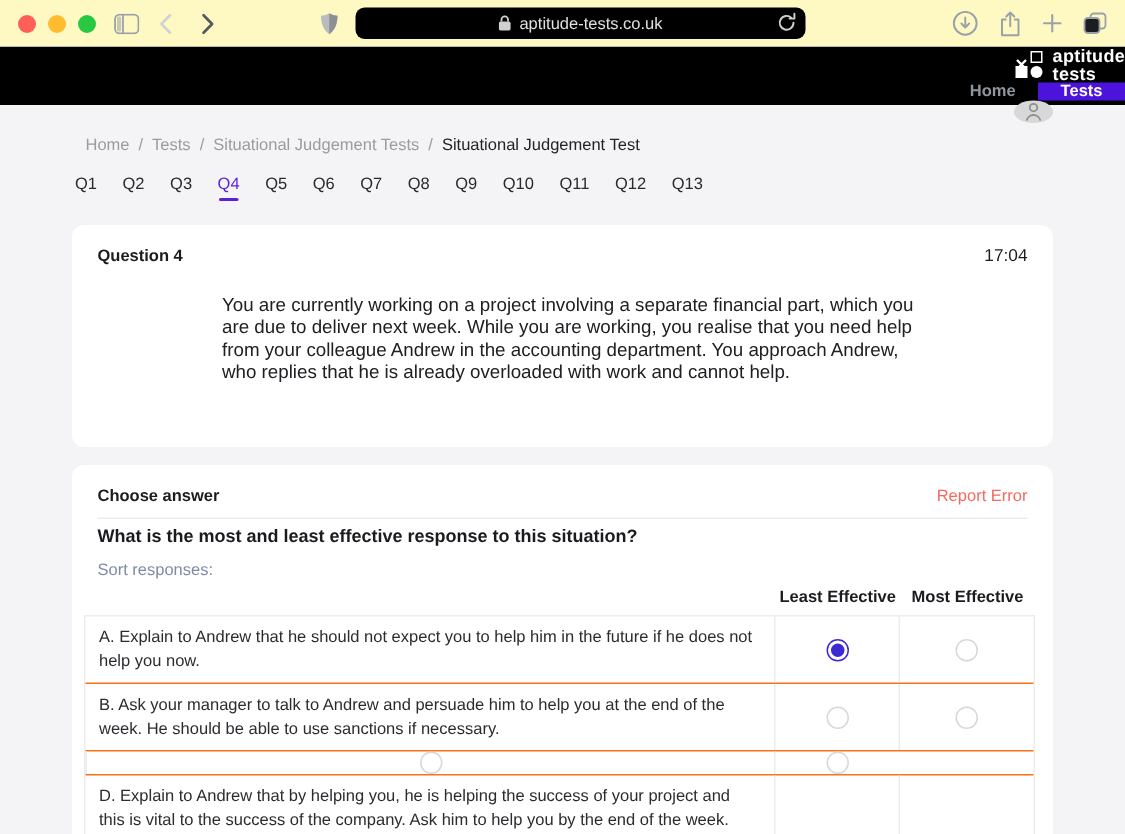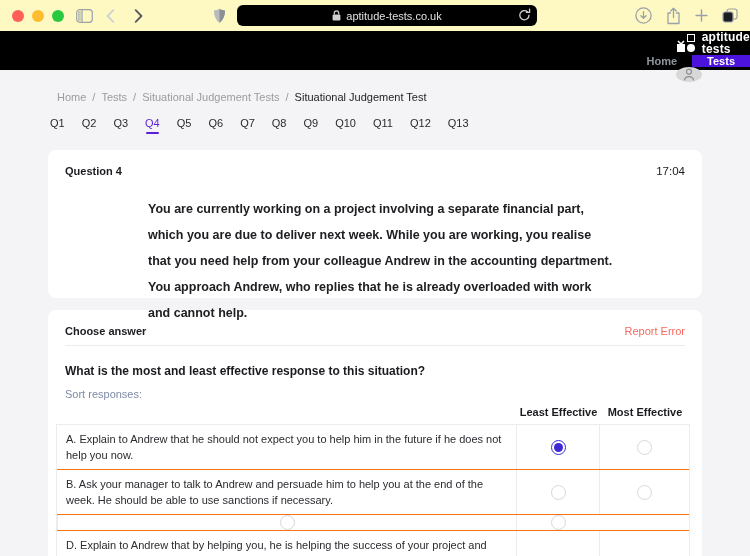--- a/index.html
+++ b/index.html
@@ -40,28 +40,28 @@
   .qtabs { display:flex; gap:17px; margin:14px 0 0 2px; font-size:11px; color:#2a2a2e; }
   .qtab { cursor:pointer; padding-bottom:5px; position:relative; }
   .qtab.active { color:#5a1fd8; }
   .qtab.active::after { content:""; position:absolute; left:1px; right:1px; bottom:0; height:2px; background:#5a1fd8; border-radius:1px; }
 
   .card { background:#fff; border-radius:8px; }
   .q-card { margin-top:16px; height:148px; padding:15px 17px 0; }
   .q-head { display:flex; justify-content:space-between; align-items:center; }
   .q-title { font-size:11px; font-weight:bold; color:#1c1c20; }
   .q-timer { font-size:11.5px; color:#1c1c20; }
-  .q-text { margin:19px 0 0 83px; width:468px; font-size:12.5px; line-height:26px; color:#202024;font-weight:bold; }
+  .q-text { margin:19px 0 0 83px; width:468px; font-size:12.5px; line-height:15px; color:#202024; }
 
   .a-card { margin-top:12px; padding:15px 17px 0; min-height:260px; }
   .a-head { display:flex; justify-content:space-between; align-items:center; }
   .a-title { font-size:11px; font-weight:bold; color:#1c1c20; }
   .report-error { font-size:11px; color:#f6685e; cursor:pointer; }
   .divider { border-top:1px solid #ececf0; margin-top:8px; }
-  .prompt { margin-top:18px; font-size:12px; font-weight:bold; color:#1b1b1f; }
+  .prompt { margin-top:4px; font-size:12px; font-weight:bold; color:#1b1b1f; }
   .sort-label { margin-top:10px; font-size:11px; color:#7e8ba5; }
 
   .t-head { display:grid; grid-template-columns:461px 83px 90px; margin:6px 0 0 -9px; width:634px; }
   .t-head .col-label { font-size:11px; font-weight:bold; color:#1b1b1f; text-align:center; padding-bottom:6px; }
   .table { margin-left:-9px; width:634px; border:1px solid #ececf0; border-bottom:none; }
   .t-row { display:grid; grid-template-columns:459px 83px 90px; border-bottom:1px solid #f97316; }
   .t-row:last-child { border-bottom:none; }
   .t-cell.text { padding:6px 14px 6px 9px; font-size:11px; line-height:16px; color:#2b2b30; min-height:29px; display:flex; align-items:center; }
   .radio-cell { border-left:1px solid #ececf0; display:flex; align-items:center; justify-content:center; cursor:pointer; }
   .radio { width:15px; height:15px; border-radius:50%; border:1.5px solid #d7d7dd; background:#fff; position:relative; display:inline-block; }

